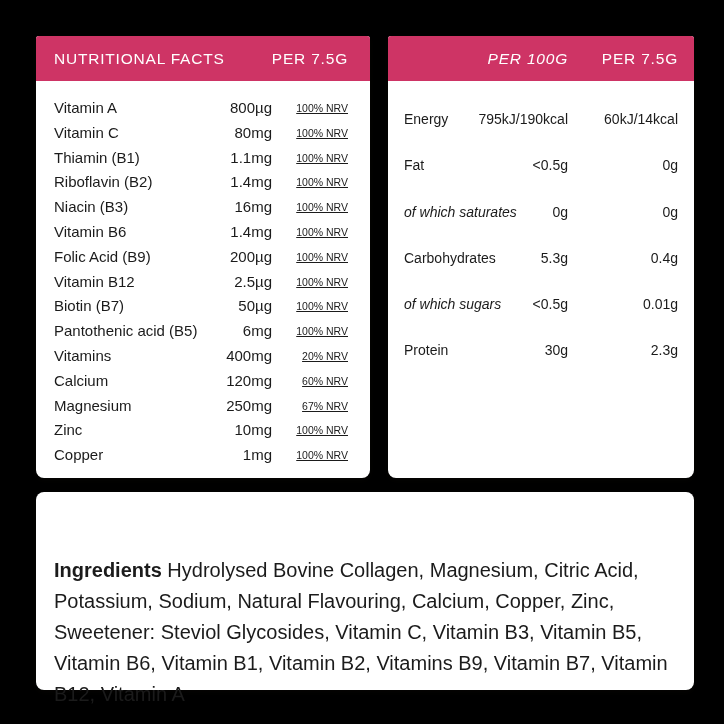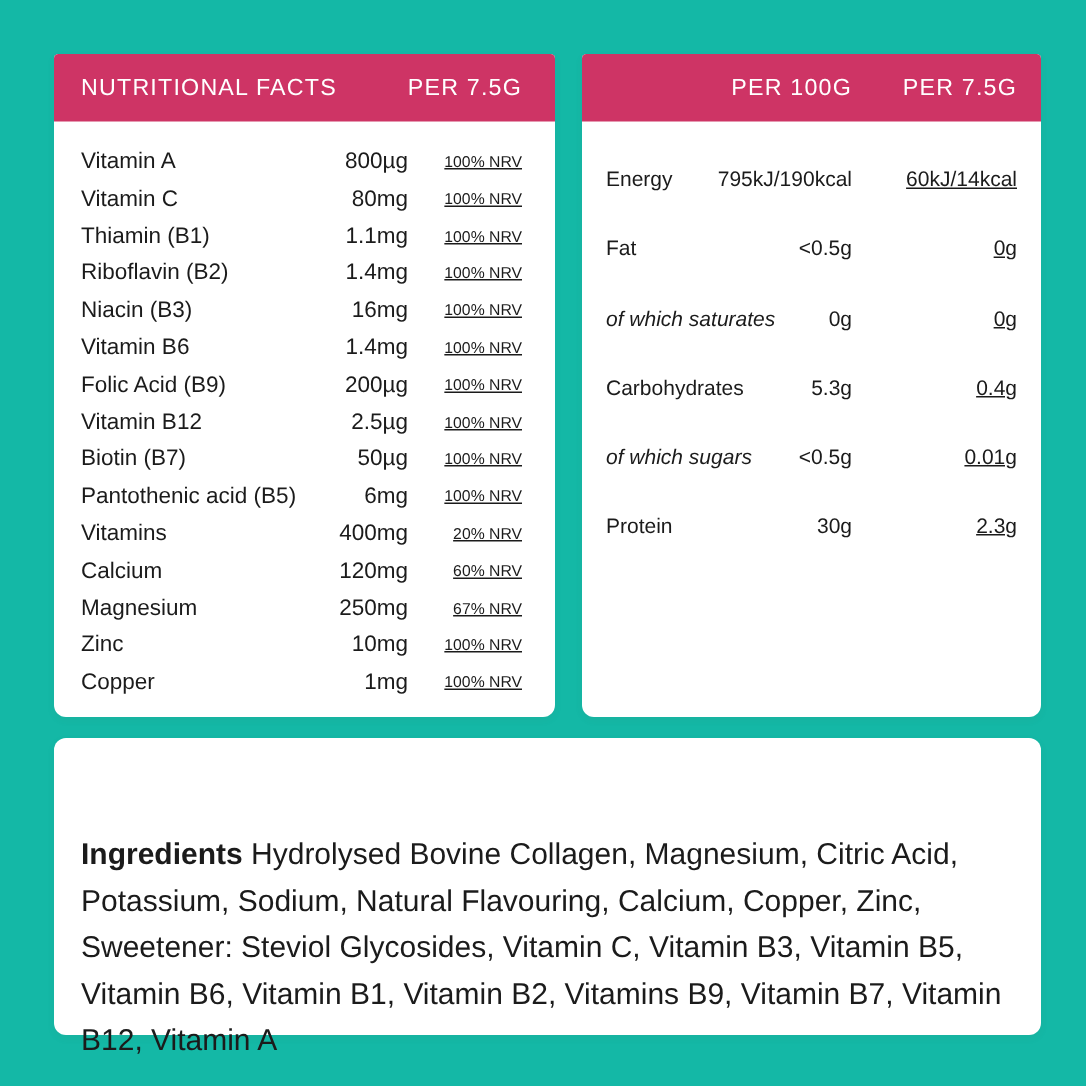--- a/index.html
+++ b/index.html
@@ -3,21 +3,21 @@
 <meta charset="utf-8">
 <style>
   html, body { margin: 0; padding: 0; }
   body {
     width: 724px; height: 724px;
     background: #FCF7EA;
     font-family: "Liberation Sans", sans-serif;
     color: #1B1B1B;
     -webkit-font-smoothing: antialiased;
   }
-  .canvas { position: relative; width: 724px; height: 724px; background: #14b8a6; overflow: hidden; }
+  .canvas { position: relative; width: 724px; height: 724px; background: #000000; overflow: hidden; }
 
   .panel {
     position: absolute;
     background: #FFFFFF;
     border-radius: 3px 3px 8px 8px;
     box-shadow: 0 2px 6px rgba(110, 85, 45, 0.06);
   }
   .panel-left  { left: 36px;  top: 36px; width: 334px; height: 442px; }
   .panel-right { left: 388px; top: 36px; width: 306px; height: 442px; }
   .panel-ingredients {
@@ -34,36 +34,36 @@
   }
   .panel-header span {
     position: absolute;
     top: 0; line-height: 45px;
     font-size: 15.5px;
     letter-spacing: 0.8px;
     white-space: nowrap;
   }
   .hdr-title { left: 18px; }
   .hdr-right-l { right: 22px; }
-  .hdr-col1 { right: 126px; }
+  .hdr-col1 { right: 126px; font-style: italic; }
   .hdr-col2 { right: 16px; }
 
   .rows-left { position: relative; padding-top: 15px; }
   .row-l { position: relative; height: 24.8px; line-height: 24.8px; }
   .row-l span { position: absolute; top: 0; white-space: nowrap; }
   .row-l .label { left: 18px; font-size: 15px; }
   .row-l .val   { right: 98px; font-size: 15px; }
   .row-l .nrv   { right: 22px; font-size: 10.5px; text-decoration: underline; }
 
   .rows-right { position: relative; padding-top: 15px; }
   .row-r { position: relative; height: 46.3px; line-height: 46.3px; }
   .row-r span { position: absolute; top: 0; white-space: nowrap; font-size: 14px; }
   .row-r .label { left: 16px; }
   .row-r .v1    { right: 126px; }
-  .row-r .v2    { right: 16px; text-decoration: underline; }
+  .row-r .v2    { right: 16px; }
   .row-r .label.ital { font-style: italic; }
 
   .ingredients-text {
     padding: 43px 18px 0 18px;
     font-size: 20px;
     line-height: 31px;
   }
   .ingredients-text b { font-weight: bold; }
 </style>
 </head>

